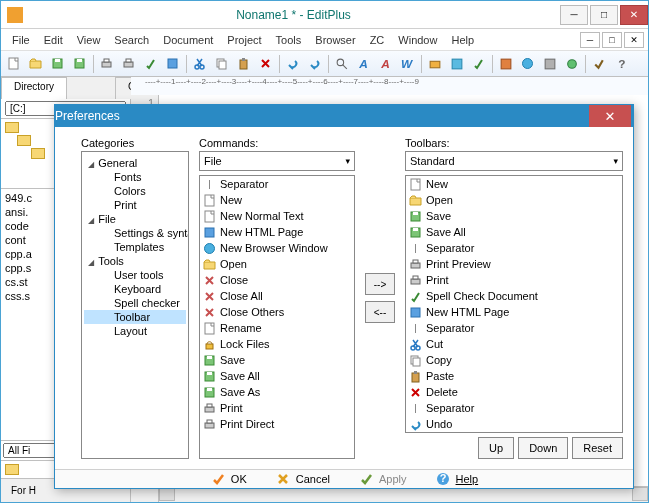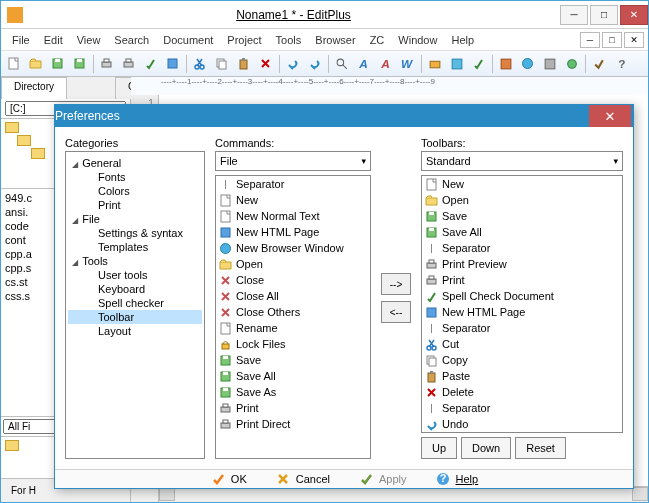--- a/index.html
+++ b/index.html
@@ -2,21 +2,21 @@
 <html><head>
 <meta charset="utf-8">
 <style>
 * { box-sizing: border-box; margin: 0; padding: 0; font-family: "Segoe UI", Tahoma, sans-serif; font-size: 11px; }
 body { background: #fff; width: 649px; height: 503px; overflow: hidden; position: relative; }
 
 
 .main-window { width: 649px; height: 503px; border: 1px solid #4aa3d4; background: #fff; display: flex; flex-direction: column; }
 .titlebar { height: 28px; background: #fff; display: flex; align-items: center; border-bottom: 1px solid #d0d0d0; }
 .titlebar-icon { width: 16px; height: 16px; margin: 0 6px; background: #f0a030; }
-.titlebar-title { flex: 1; text-align: center; font-size: 12px; color: #000000; text-decoration: underline; }
+.titlebar-title { flex: 1; text-align: center; font-size: 12px; color: #0f766e; }
 .titlebar-btns { display: flex; }
 .titlebar-btn { width: 28px; height: 20px; border: 1px solid #bbb; background: #f5f5f5; margin-left: 2px; display: flex; align-items: center; justify-content: center; font-size: 10px; }
 .titlebar-btn.close { background: #c75050; color: #fff; border-color: #a84040; }
 
 .menubar { height: 22px; display: flex; align-items: center; padding: 0 4px; background: #fff; border-bottom: 1px solid #e0e0e0; }
 .menu-item { padding: 2px 7px; color: #333; cursor: default; }
 .menubar-spacer { flex: 1; }
 .menubar-btn { width: 20px; height: 16px; border: 1px solid #bbb; margin-left: 2px; font-size: 9px; text-align: center; line-height: 14px; }
 
 .toolbar { height: 26px; background: linear-gradient(#f8fbff, #e8f0fa); border-bottom: 1px solid #c0c0c0; display: flex; align-items: center; padding: 0 2px; overflow: hidden; }
@@ -35,58 +35,58 @@
 .folder-item { display: flex; align-items: center; padding: 1px 2px; }
 .folder-icon { width: 14px; height: 11px; background: #f7d774; border: 1px solid #c9a128; margin-right: 4px; }
 .file-list { flex: 1; overflow: hidden; padding: 2px; }
 .file-item { padding: 1px 2px; white-space: nowrap; overflow: hidden; }
 .sidebar-filter { padding: 2px; border-top: 1px solid #c0c0c0; }
 .sidebar-filter select { width: 100%; font-size: 10px; }
 .sidebar-bottom { display: flex; padding: 2px; gap: 2px; border-top: 1px solid #c0c0c0; }
 .sidebar-bottom .folder-item { flex: 1; }
 
 .editor-area { flex: 1; background: #fff; position: relative; }
-.ruler { height: 22px; background: #f8fbff; border-bottom: 1px solid #c0c0c0; font-size: 8px; overflow: hidden; white-space: nowrap; color: #666; padding-left: 30px; }
+.ruler { height: 22px; background: #f8fbff; border-bottom: 1px solid #c0c0c0; font-size: 8px; overflow: hidden; white-space: nowrap; color: #666; padding-left: 14px; }
 .editor-gutter { position: absolute; left: 0; top: 18px; width: 28px; bottom: 0; background: #f0f0f0; border-right: 1px solid #c0c0c0; text-align: right; padding: 2px 4px 0 0; color: #888; }
 .editor-body { position: absolute; left: 28px; right: 0; top: 18px; bottom: 18px; background: #fff; }
 .hscroll { position: absolute; bottom: 0; left: 28px; right: 0; height: 16px; background: #f0f0f0; border-top: 1px solid #c0c0c0; display: flex; }
 .hscroll-arrow { width: 16px; height: 14px; background: #e0e0e0; border: 1px solid #bbb; }
 .hscroll-track { flex: 1; }
 
-.tab-strip { height: 24px; background: #f0f0f0; border-top: 1px solid #c0c0c0; display: flex; align-items: center; padding: 0 4px; margin-top: 24px; }
+.tab-strip { height: 24px; background: #f0f0f0; border-top: 1px solid #c0c0c0; display: flex; align-items: center; padding: 0 4px; }
 .tab-strip-item { padding: 2px 6px; font-size: 10px; }
 
 
 .prefs { position: absolute; left: 54px; top: 104px; width: 580px; height: 385px; background: #fff; border: 1px solid #2a8ac4; box-shadow: 2px 2px 10px rgba(0,0,0,.3); display: flex; flex-direction: column; }
 .prefs-title { height: 28px; background: #2a8ac4; color: #fff; display: flex; align-items: center; }
 .prefs-title-label { flex: 1; font-size: 12px; }
 .prefs-close { width: 42px; height: 22px; background: #c75050; color: #fff; display: flex; align-items: center; justify-content: center; font-size: 13px; margin-right: 2px; }
 .prefs-body { flex: 1; display: flex; padding: 10px; gap: 10px; background: #fff; }
-.cat-panel { width: 140px; display: flex; flex-direction: column; }
+.cat-panel { width: 108px; display: flex; flex-direction: column; margin-left: 16px; }
 .cat-label { margin-bottom: 2px; }
 .cat-tree { flex: 1; border: 1px solid #888; background: #fff; padding: 4px 2px; overflow: auto; }
 .tree-node { padding: 1px 2px 1px 14px; cursor: default; white-space: nowrap; }
 .tree-node.parent::before { content: "◢"; font-size: 8px; color: #555; position: relative; left: -10px; margin-right: -6px; }
 .tree-node.child { padding-left: 30px; }
 .tree-node.selected { background: #bfe3ff; }
 
 .cmds-panel { width: 156px; display: flex; flex-direction: column; }
 .panel-label { margin-bottom: 2px; }
 .panel-select { width: 100%; height: 20px; border: 1px solid #888; background: #fff; margin-bottom: 4px; padding: 0 4px; display: flex; align-items: center; justify-content: space-between; }
 .panel-select::after { content: "▾"; font-size: 9px; }
 .list-box { flex: 1; border: 1px solid #888; background: #fff; overflow-y: scroll; }
 .list-item { display: flex; align-items: center; padding: 1px 2px; gap: 4px; white-space: nowrap; }
 .li-icon { width: 14px; height: 14px; flex-shrink: 0; display: flex; align-items: center; justify-content: center; }
 .li-icon svg { width: 13px; height: 13px; }
 
 .middle-btns { width: 30px; display: flex; flex-direction: column; justify-content: center; gap: 6px; }
 .arrow-btn { height: 22px; border: 1px solid #888; background: #f0f0f0; font-size: 10px; display: flex; align-items: center; justify-content: center; }
 
 .tbars-panel { flex: 1; display: flex; flex-direction: column; }
-.bottom-btns { display: flex; gap: 4px; margin-top: 4px; justify-content: flex-start; }
+.bottom-btns { display: flex; gap: 4px; margin-top: 4px; justify-content: flex-end; }
 .btn { height: 22px; padding: 0 10px; border: 1px solid #888; background: #f5f5f5; display: flex; align-items: center; justify-content: center; }
 
 .prefs-footer { height: 34px; border-top: 1px solid #d0d0d0; display: flex; align-items: center; justify-content: center; gap: 28px; background: #fafafa; }
 .footer-btn { display: flex; align-items: center; gap: 5px; cursor: default; }
 .footer-icon { width: 16px; height: 16px; display: flex; align-items: center; justify-content: center; }
 .help-underline { text-decoration: underline; }
 
 
 .ic-new { fill: #fff; stroke: #888; }
 .ic-open { fill: #f7d774; stroke: #c9a128; }

